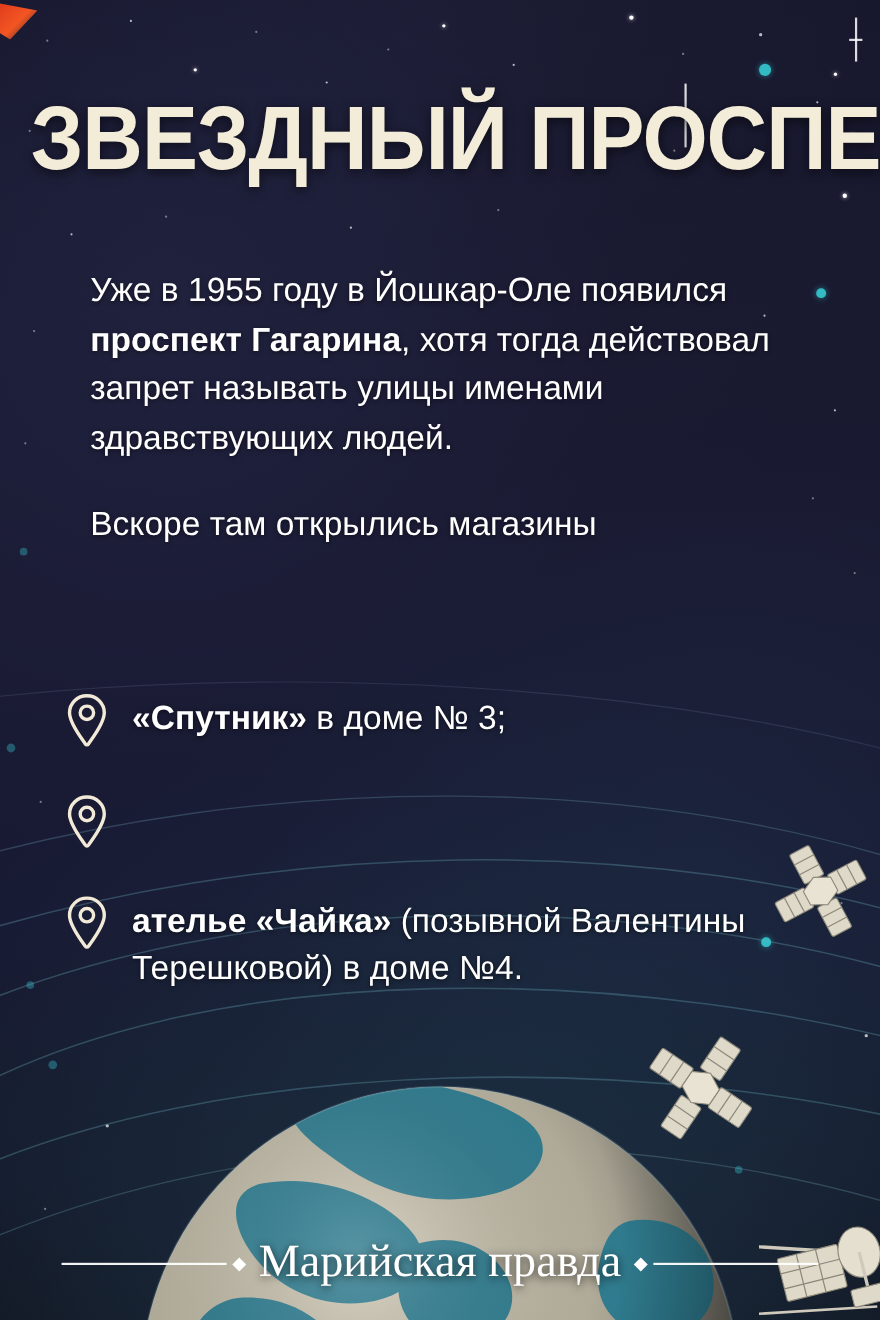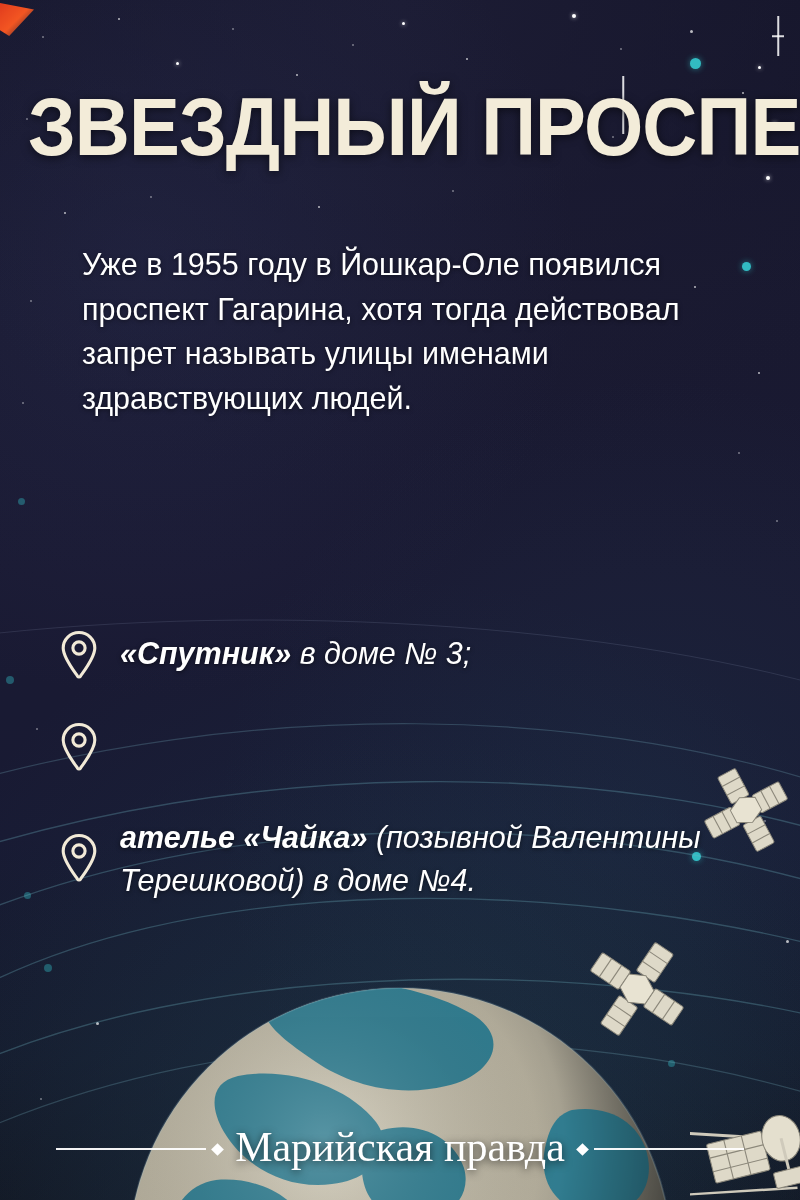--- a/index.html
+++ b/index.html
@@ -81,36 +81,35 @@
   
   .body-copy {
     position:absolute; left:82px; top:242px; width:640px;
     color:#ffffff;
     font-size:30.5px;
     line-height:1.46;
     text-shadow:0 1px 4px rgba(0,0,0,.5);
   }
   .body-copy p { margin:0; }
   .body-copy .para-gap { height:34px; }
-  .body-copy b, .body-copy strong { font-weight:400; }
+  .body-copy b, .body-copy strong { font-weight:700; }
   .lead-bold { font-weight:700; display:block; }
 
   
   .store-list {
     position:absolute; left:60px; top:628px; width:716px;
     list-style:none;
   }
   .store-item {
     position:relative;
     display:flex;
     align-items:flex-start;
     margin-bottom:40px;
-    font-style:italic;
-  }
-  .store-item:last-child { margin-bottom:0;align-items:center; }
+  }
+  .store-item:last-child { margin-bottom:0; }
 
   .pin-icon {
     flex:0 0 auto;
     width:38px; height:50px;
     margin-right:22px;
     margin-top:2px;
   }
   .pin-icon svg { display:block; width:38px; height:50px; }
 
   .store-text {
@@ -230,20 +229,21 @@
   <div class="corner-flame"></div>
 
   <h1 class="title">ЗВЕЗДНЫЙ ПРОСПЕКТ</h1>
 
   <div class="body-copy">
     <p><span>Уже в 1955 году в Йошкар-Оле появился </span><b>проспект Гагарина</b><span>, хотя тогда действовал запрет называть улицы именами здравствующих людей.</span></p>
 
     <div class="para-gap"></div>
 
     <p>
+      <span>Вскоре там открылись магазины</span>
     </p>
   </div>
 
   <ul class="store-list">
 
     <li class="store-item">
       <span class="pin-icon">
         <svg viewBox="0 0 38 50">
           <path d="M19 2.5 C10.2 2.5 3.2 9.4 3.2 18 C3.2 27.5 14.2 41.3 17.6 46.3 C18.3 47.3 19.7 47.3 20.4 46.3 C23.8 41.3 34.8 27.5 34.8 18 C34.8 9.4 27.8 2.5 19 2.5 Z" fill="none" stroke="#f2ead7" stroke-width="3.1" stroke-linejoin="round"></path>
           <circle cx="19" cy="18" r="6.1" fill="none" stroke="#f2ead7" stroke-width="3.1"></circle>

